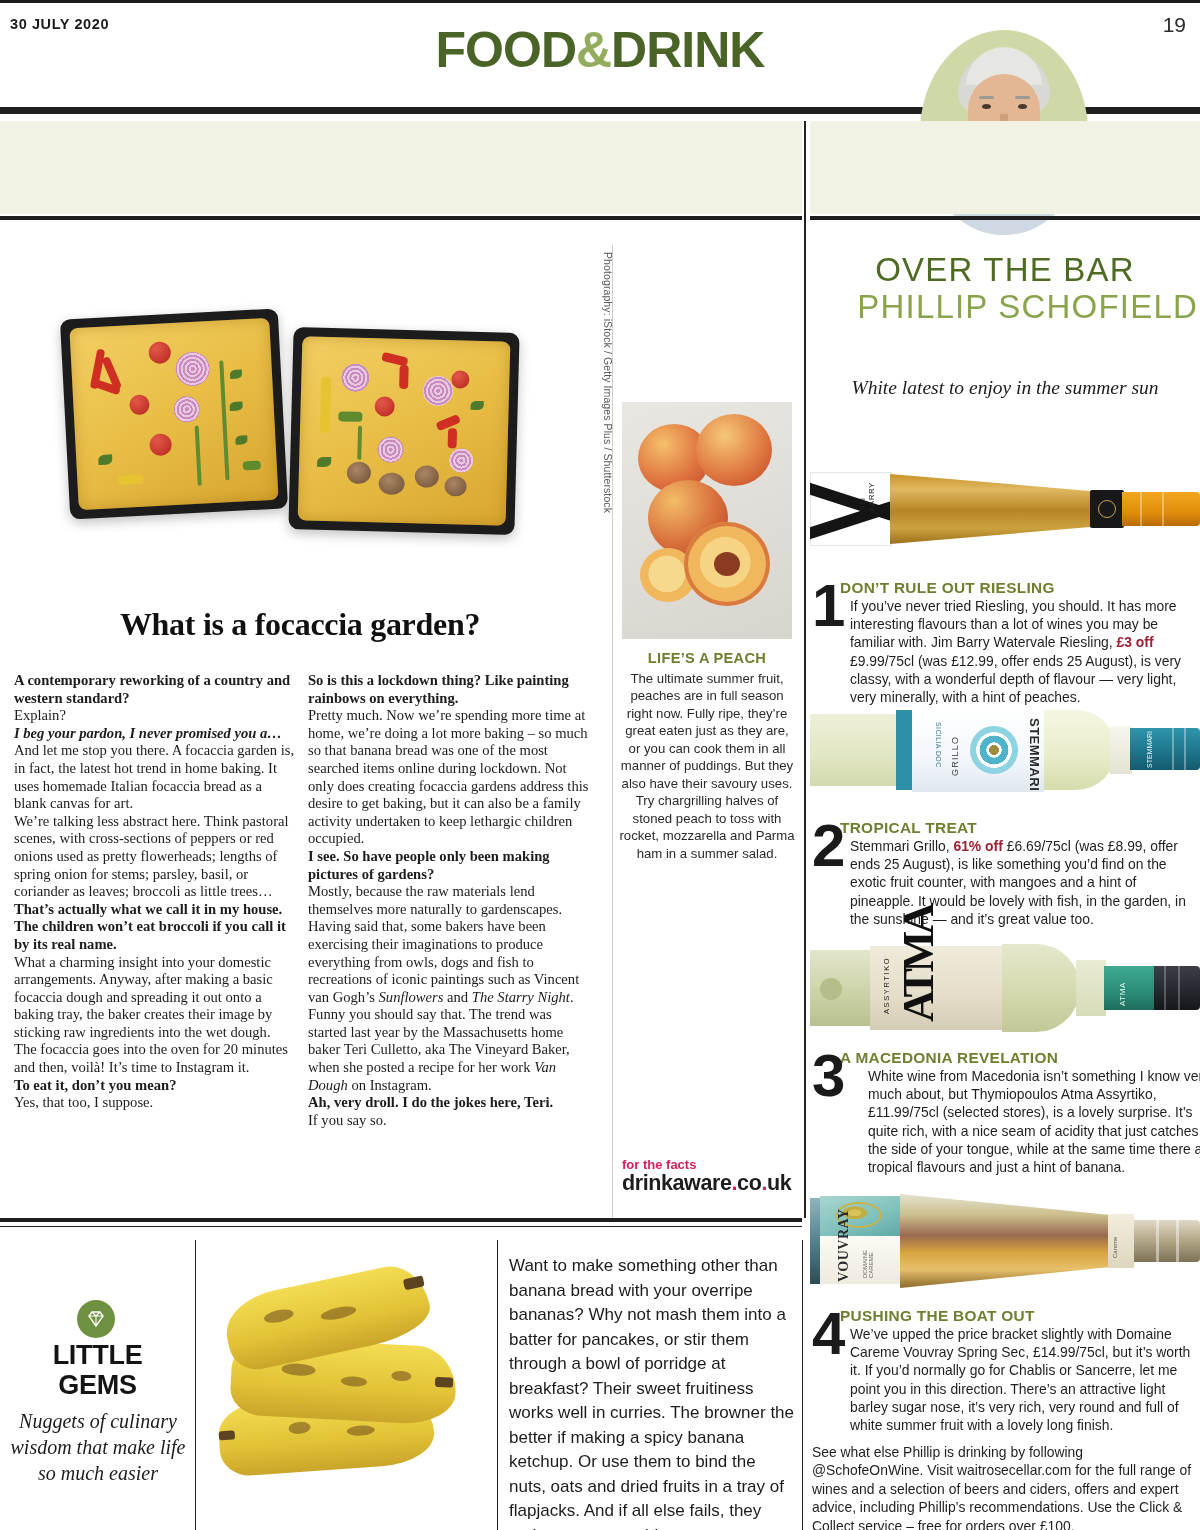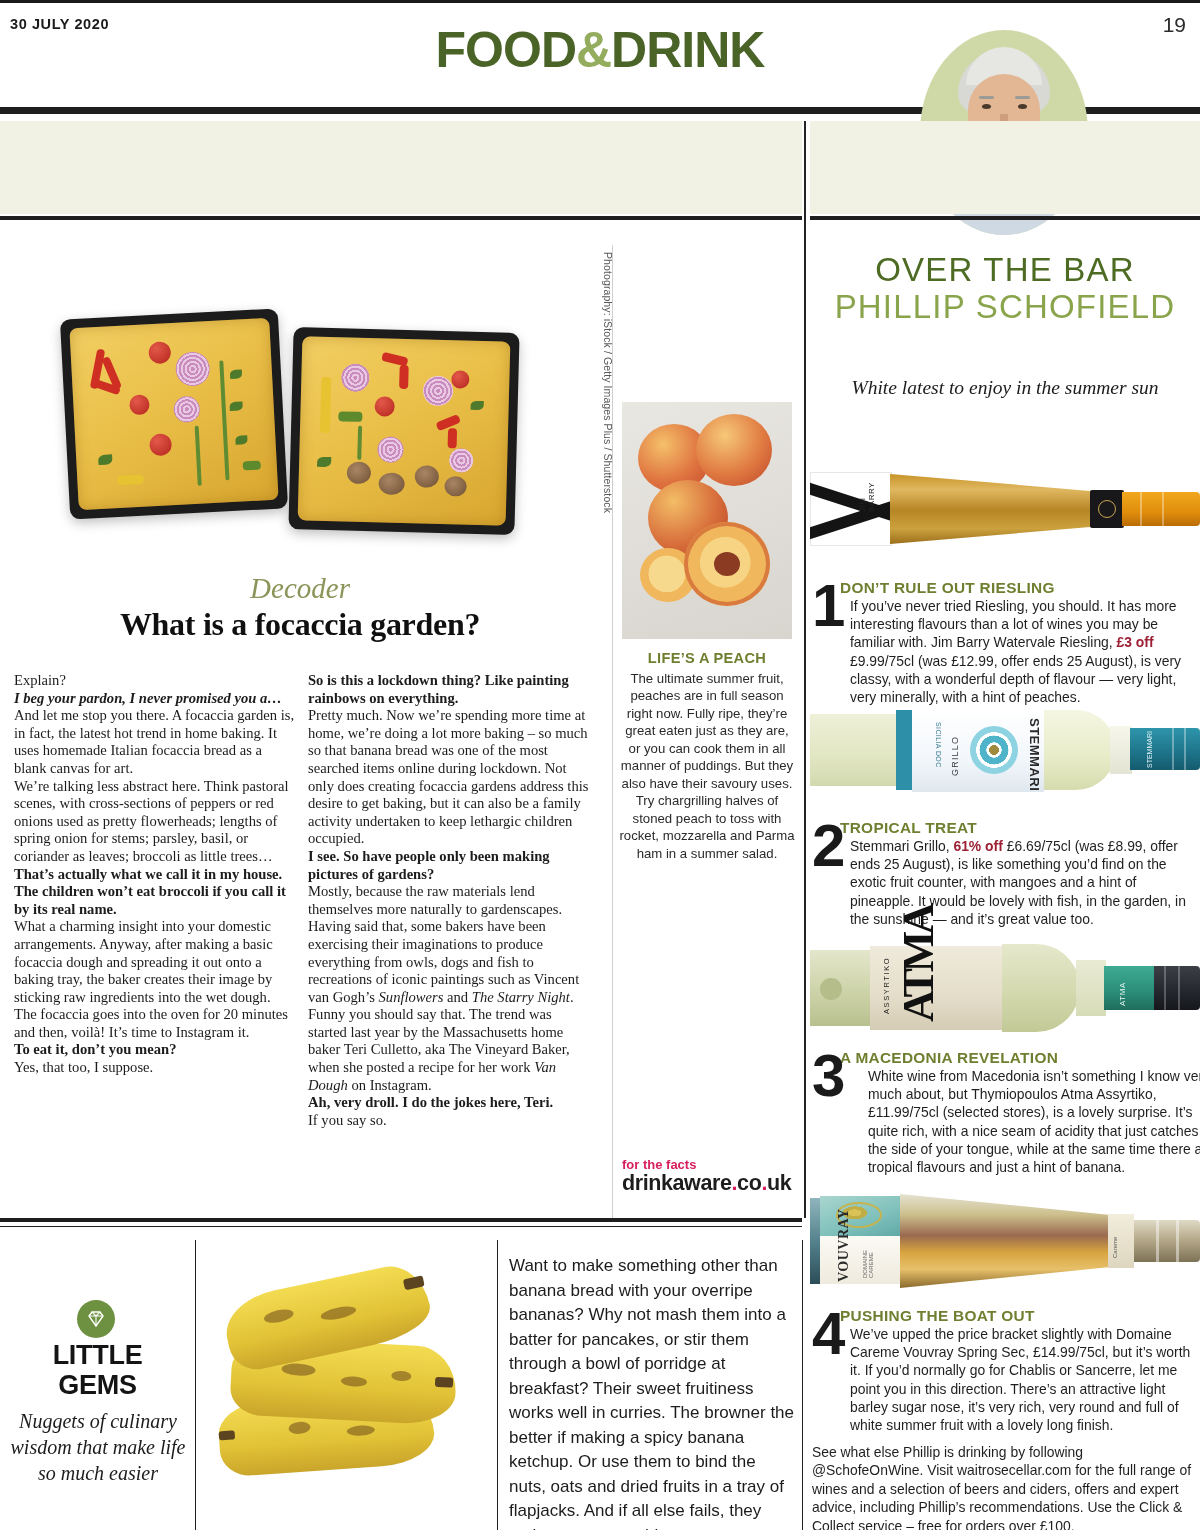--- a/index.html
+++ b/index.html
@@ -272,21 +272,21 @@
     font-size:17px; line-height:24.5px; color:#1c1c1c;
   }
 
   
   .otb-title {
     position:absolute; left:812px; top:252px; width:386px; text-align:center;
     font-family:"Liberation Sans", sans-serif; font-weight:400;
     font-size:33px; line-height:36px; letter-spacing:1.2px; color:#4e6b24;
   }
   .otb-name {
-    position:absolute; left:812px; top:288px; width:386px; text-align:center;
+    position:absolute; left:812px; top:288px; width:386px; text-align:right;
     font-family:"Liberation Sans", sans-serif; font-weight:400;
     font-size:33px; line-height:38px; letter-spacing:1.2px; color:#8aa44c;
   }
   .otb-standfirst {
     position:absolute; left:836px; top:375px; width:338px; text-align:center;
     font-family:"Liberation Serif", serif; font-style:italic;
     font-size:19.5px; line-height:25px; color:#1c1c1c;
   }
 
   
@@ -391,24 +391,24 @@
         <div class="veg onion" style="left:150px;top:108px;width:24px;height:24px;"></div>
         <div class="stem" style="left:58px;top:88px;width:4px;height:34px;"></div>
         <div class="herb" style="left:170px;top:60px;width:13px;height:9px;"></div>
         <div class="herb" style="left:18px;top:120px;width:14px;height:10px;"></div>
       </div>
     </div>
   </div>
 
   <div class="photo-credit">Photography: iStock / Getty Images Plus / Shutterstock</div>
 
-  <div class="decoder-kicker">Decoder</div>
   <div class="decoder-head">What is a focaccia garden?</div>
 
   <div class="art-col c1">
+    <p class="q">A contemporary reworking of a country and western standard?</p>
     <p>Explain?</p>
     <p class="qi">I beg your pardon, I never promised you a…</p>
     <p>And let me stop you there. A focaccia garden is, in fact, the latest hot trend in home baking. It uses homemade Italian focaccia bread as a blank canvas for art.</p>
     <p>We’re talking less abstract here. Think pastoral scenes, with cross-sections of peppers or red onions used as pretty flowerheads; lengths of spring onion for stems; parsley, basil, or coriander as leaves; broccoli as little trees…</p>
     <p class="q">That’s actually what we call it in my house. The children won’t eat broccoli if you call it by its real name.</p>
     <p>What a charming insight into your domestic arrangements. Anyway, after making a basic focaccia dough and spreading it out onto a baking tray, the baker creates their image by sticking raw ingredients into the wet dough. The focaccia goes into the oven for 20 minutes and then, voilà! It’s time to Instagram it.</p>
     <p class="q">To eat it, don’t you mean?</p>
     <p>Yes, that too, I suppose.</p>
   </div>
 

